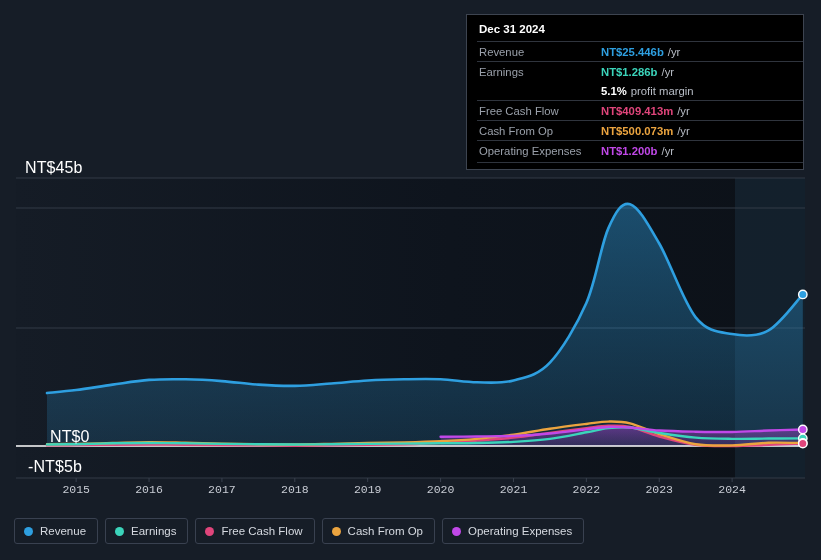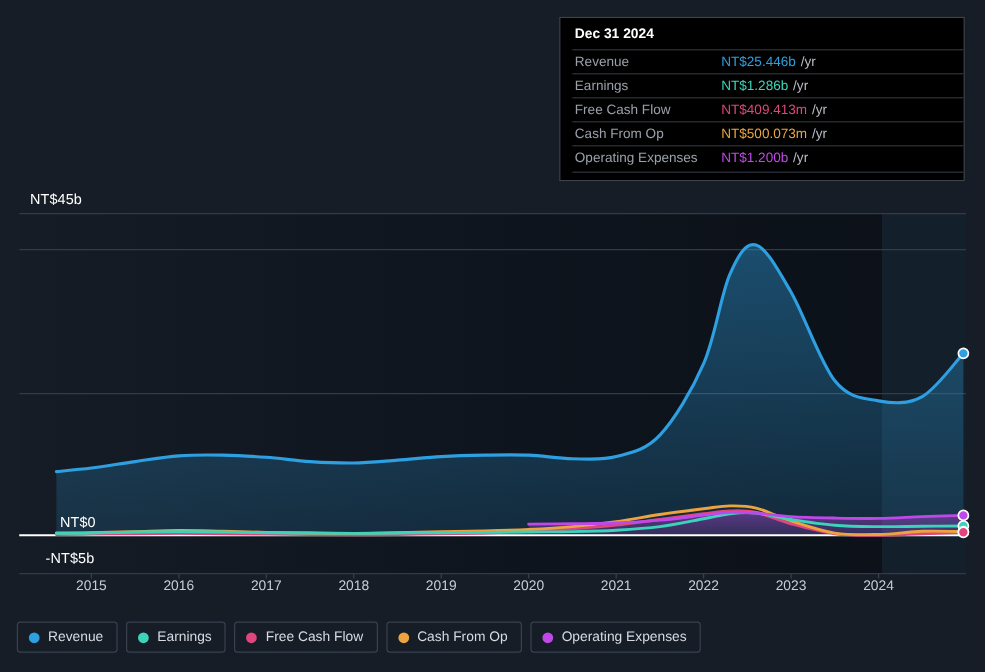--- a/index.html
+++ b/index.html
@@ -27,33 +27,33 @@
   .plot-wrap {
     position: absolute;
     left: 0; top: 0;
     width: 821px; height: 500px;
   }
   .plot-svg { display: block; }
 
   
   .y-label {
     position: absolute;
-    font-size: 12px;
+    font-size: 16px;
     color: #ffffff;
     letter-spacing: .1px;
     white-space: nowrap;
   }
   .y-top   { left: 25px; top: 159px; }
   .y-zero  { left: 22px; top: 428px; padding-left: 28px; }
-  .y-neg   { left: 38px; top: 458px; text-align: right; }
+  .y-neg   { left: 28px; top: 458px; text-align: right; }
 
   .x-axis-labels {
     position: absolute;
     left: 0; top: 483px;
-    width: 751px; height: 16px;
+    width: 751px; height: 16px; font-family: Liberation Mono, monospace;
   }
   .x-tick {
     position: absolute;
     font-size: 11.5px;
     color: #c8ccd4;
     transform: translateX(-50%);
     white-space: nowrap;
   }
 
   
@@ -80,21 +80,21 @@
     padding: 3px 0 2px 2px;
     font-size: 11.3px;
     line-height: 14px;
   }
   .tt-row.noline { border-top: none; }
   .tt-key {
     width: 122px;
     color: #9aa0aa;
     flex: none;
   }
-  .tt-val { font-weight: normal; }
+  .tt-val { font-weight: bold; }
   .tt-unit {
     color: #b8bdc6;
     font-weight: normal;
     margin-left: 4px;
   }
   .tt-bottom-rule {
     border-top: 1px solid #2f343d;
     margin-top: 2px;
   }
 
@@ -203,20 +203,25 @@
         <div class="tt-row">
           <div class="tt-key">Revenue</div>
           <div class="tt-val" style="color: rgb(46, 159, 224);">NT$25.446b</div>
           <div class="tt-unit">/yr</div>
         </div>
         <div class="tt-row">
           <div class="tt-key">Earnings</div>
           <div class="tt-val" style="color: rgb(59, 212, 187);">NT$1.286b</div>
           <div class="tt-unit">/yr</div>
         </div>
+        <div class="tt-row noline">
+          <div class="tt-key"></div>
+          <div class="tt-val" style="color: rgb(255, 255, 255);">5.1%</div>
+          <div class="tt-unit">profit margin</div>
+        </div>
         <div class="tt-row">
           <div class="tt-key">Free Cash Flow</div>
           <div class="tt-val" style="color: rgb(224, 69, 123);">NT$409.413m</div>
           <div class="tt-unit">/yr</div>
         </div>
         <div class="tt-row">
           <div class="tt-key">Cash From Op</div>
           <div class="tt-val" style="color: rgb(235, 164, 63);">NT$500.073m</div>
           <div class="tt-unit">/yr</div>
         </div>

